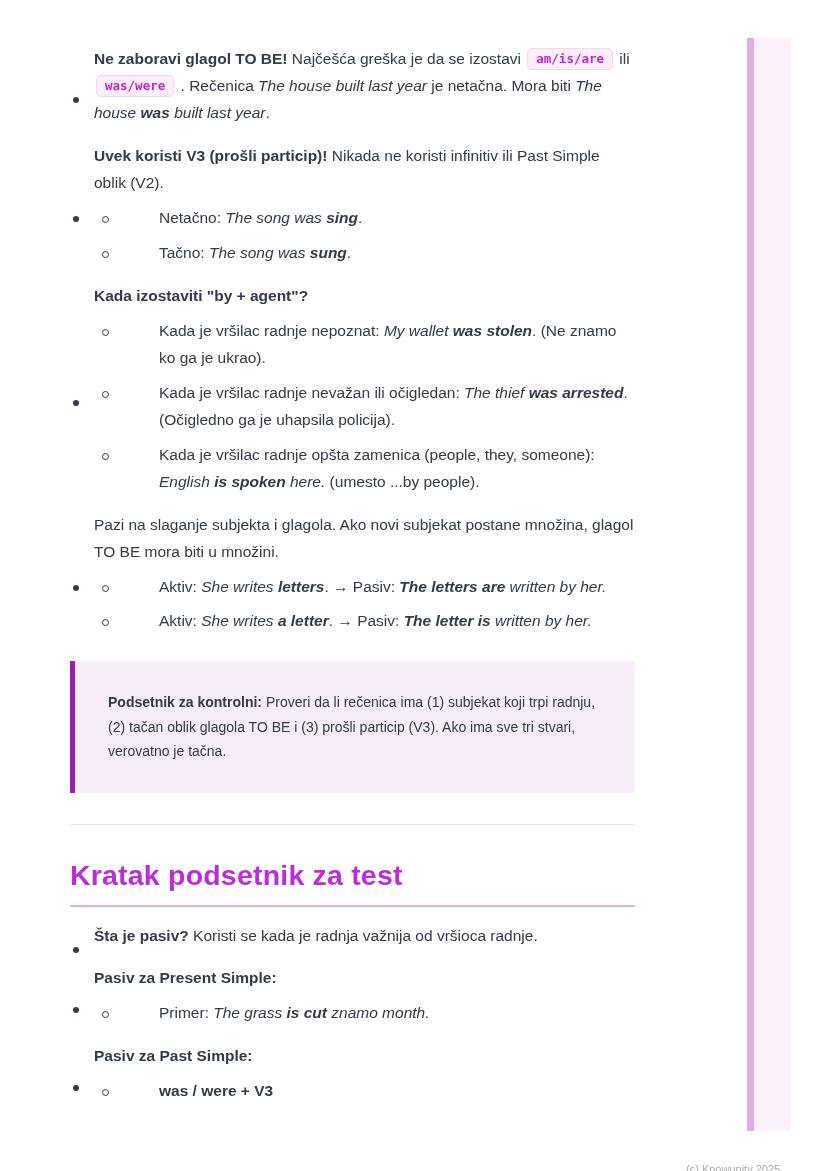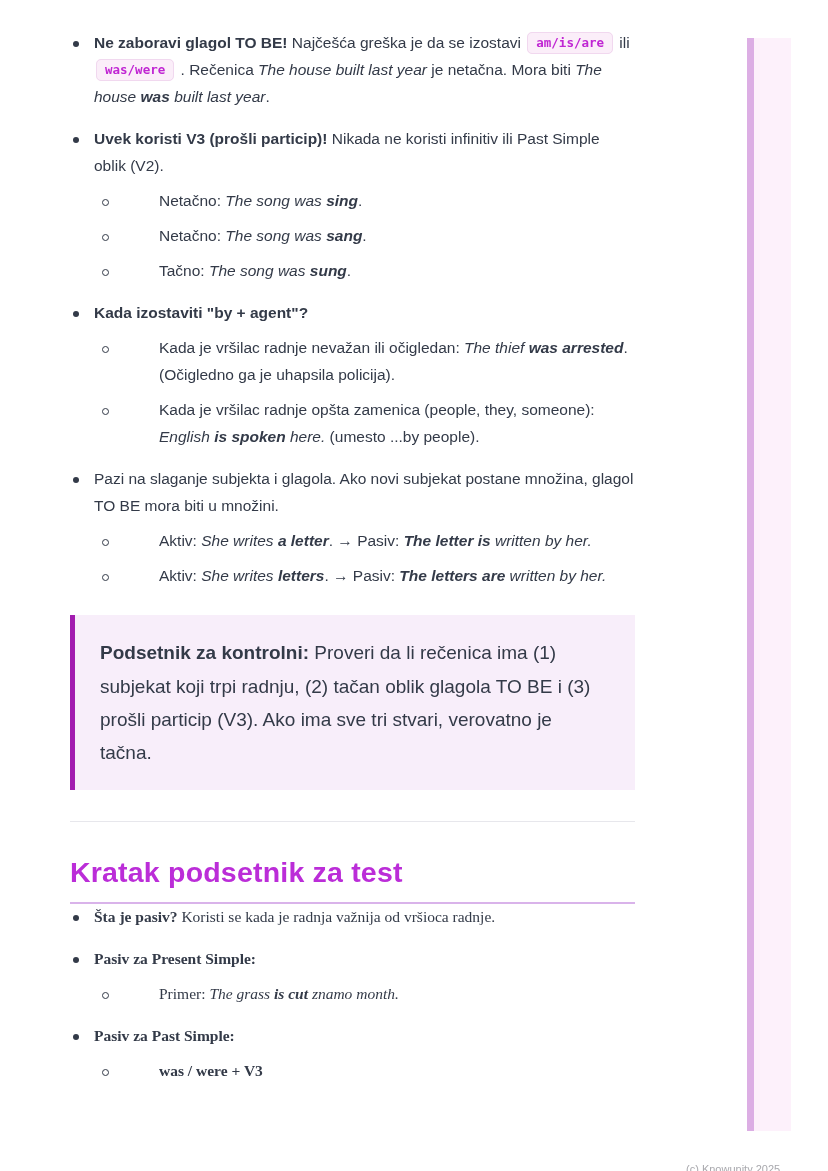--- a/index.html
+++ b/index.html
@@ -13,21 +13,21 @@
   body{
     width:828px;height:1171px;position:relative;overflow:hidden;
     background:#ffffff;
     font-family:"Liberation Sans","DejaVu Sans",sans-serif;
     color:var(--text);
   }
   .content{
     position:absolute;left:70px;top:30px;width:565px;
   }
   ul.list{list-style:none;margin:0;padding:0;}
-  ul.list > li{display:flex;margin:0 0 15px 0;}
+  ul.list > li{display:flex;margin:16px 0 15px 0;align-items:center;}
   ul.sublist{list-style:none;margin:4px 0 0 0;padding:0;}
   ul.sublist > li{display:flex;margin:8px 0 0 0;gap:37px;}
   .marker{flex:0 0 24px;position:relative;}
   ul.sublist .marker{flex:0 0 23px;margin-left:5px;}
   .marker.dot::before{
     content:"";position:absolute;left:3px;top:11px;width:6px;height:6px;
     border-radius:50%;background:var(--text);
   }
   .marker.circle::before{
     content:"";position:absolute;left:3px;top:11px;width:5px;height:5px;
@@ -43,32 +43,32 @@
     font-size:12.5px;font-weight:700;color:var(--code-text);
     background:var(--chip-bg);border:1px solid var(--chip-border);
     border-radius:5px;padding:2px 8px 3px;margin:0 2px;
     position:relative;top:-1px;white-space:nowrap;
   }
   .callout{
     margin:26px 0 0 0;background:var(--callout-bg);
     border-left:5px solid var(--callout-border);
     padding:21px 28px 21px 25px;
   }
-  .callout p{margin:0;font-size:19px;line-height:1.74;}
+  .callout p{margin:8px;font-size:14px;line-height:1.74;}
   .divider{
     border:none;border-top:1px solid var(--divider);
     margin:31px 0 0 0;height:0;
   }
   h1.heading{
     margin:34px 0 0 0;padding:0 0 13px 0;
     font-size:28.5px;font-weight:700;color:var(--heading);
     border-bottom:2px solid var(--underline);
     letter-spacing:0.2px;
   }
-  .summary-list{margin-top:21px;font-family:Liberation Serif, serif;}
+  .summary-list{margin-top:21px;}
   .edge-strip{
     position:absolute;left:747px;top:38px;width:37px;height:1093px;
     background:var(--strip-bg);border-left:7px solid var(--strip-border);
     z-index:1;
   }
   .watermark{
     position:absolute;left:686px;top:1163px;z-index:2;
     font-size:11px;color:var(--watermark);white-space:nowrap;
   }
 </style>
@@ -90,67 +90,67 @@
           <ul class="sublist">
             <li>
               <span class="marker circle"></span>
               <div class="li-body">
                 <p class="li-text"><span>Netačno: </span><span class="i">The song was </span><span class="bi">sing</span><span>.</span></p>
               </div>
             </li>
             <li>
               <span class="marker circle"></span>
               <div class="li-body">
-                <p class="li-text"><span>Netačno: </span><span class="i">The song was </span><span class="bi">sang</span><span>.</span></p>
-              </div>
-            </li>
-            <li>
-              <span class="marker circle"></span>
-              <div class="li-body">
                 <p class="li-text"><span>Tačno: </span><span class="i">The song was </span><span class="bi">sung</span><span>.</span></p>
               </div>
             </li>
           </ul>
         </div>
       </li>
       <li>
         <span class="marker dot"></span>
         <div class="li-body">
           <p class="li-text"><span class="b">Kada izostaviti "by + agent"?</span></p>
           <ul class="sublist">
             <li>
               <span class="marker circle"></span>
               <div class="li-body">
+                <p class="li-text"><span>Kada je vršilac radnje nepoznat: </span><span class="i">My wallet </span><span class="bi">was stolen</span><span>. (Ne znamo ko ga je ukrao).</span></p>
+              </div>
+            </li>
+            <li>
+              <span class="marker circle"></span>
+              <div class="li-body">
                 <p class="li-text"><span>Kada je vršilac radnje nevažan ili očigledan: </span><span class="i">The thief </span><span class="bi">was arrested</span><span>. (Očigledno ga je uhapsila policija).</span></p>
               </div>
             </li>
             <li>
               <span class="marker circle"></span>
               <div class="li-body">
                 <p class="li-text"><span>Kada je vršilac radnje opšta zamenica (people, they, someone): </span><span class="i">English </span><span class="bi">is spoken</span><span class="i"> here.</span><span> (umesto ...by people).</span></p>
               </div>
             </li>
           </ul>
         </div>
       </li>
       <li>
         <span class="marker dot"></span>
         <div class="li-body">
           <p class="li-text"><span>Pazi na slaganje subjekta i glagola. Ako novi subjekat postane množina, glagol TO BE mora biti u množini.</span></p>
           <ul class="sublist">
             <li>
               <span class="marker circle"></span>
               <div class="li-body">
+                <p class="li-text"><span>Aktiv: </span><span class="i">She writes </span><span class="bi">letters</span><span>. → Pasiv: </span><span class="bi">The letters are</span><span class="i"> written by her.</span></p>
+              </div>
+            </li>
+            <li>
+              <span class="marker circle"></span>
+              <div class="li-body">
                 <p class="li-text"><span>Aktiv: </span><span class="i">She writes </span><span class="bi">a letter</span><span>. → Pasiv: </span><span class="bi">The letter is</span><span class="i"> written by her.</span></p>
-              </div>
-            </li>
-            <li>
-              <span class="marker circle"></span>
-              <div class="li-body">
-                <p class="li-text"><span>Aktiv: </span><span class="i">She writes </span><span class="bi">letters</span><span>. → Pasiv: </span><span class="bi">The letters are</span><span class="i"> written by her.</span></p>
               </div>
             </li>
           </ul>
         </div>
       </li>
     </ul>
 
   <div class="callout">
     <p id="callout-text"><span class="b">Podsetnik za kontrolni:</span><span> Proveri da li rečenica ima (1) subjekat koji trpi radnju, (2) tačan oblik glagola TO BE i (3) prošli particip (V3). Ako ima sve tri stvari, verovatno je tačna.</span></p>
   </div>

